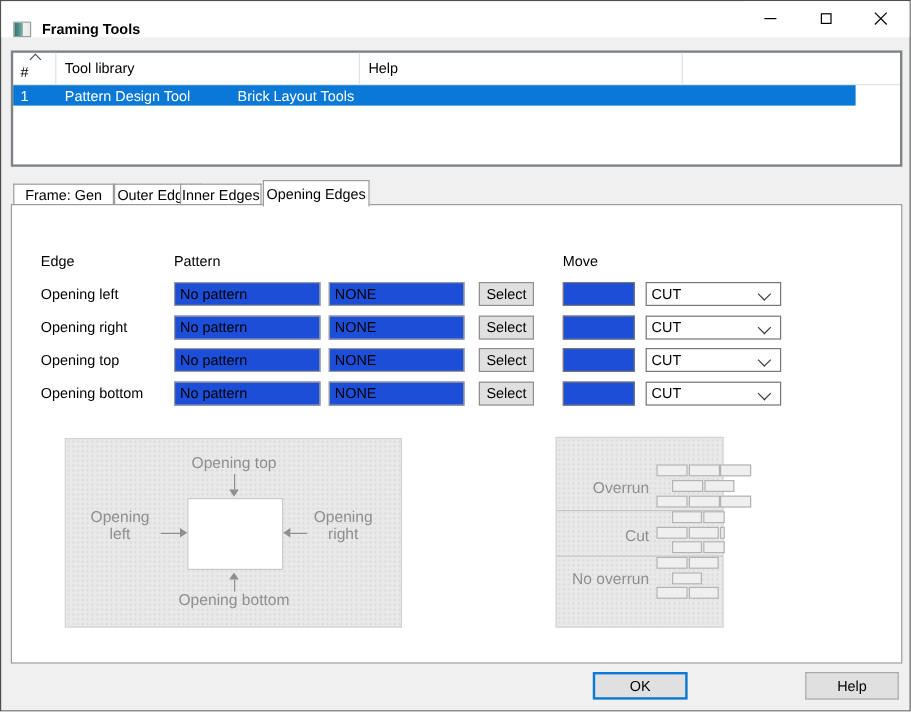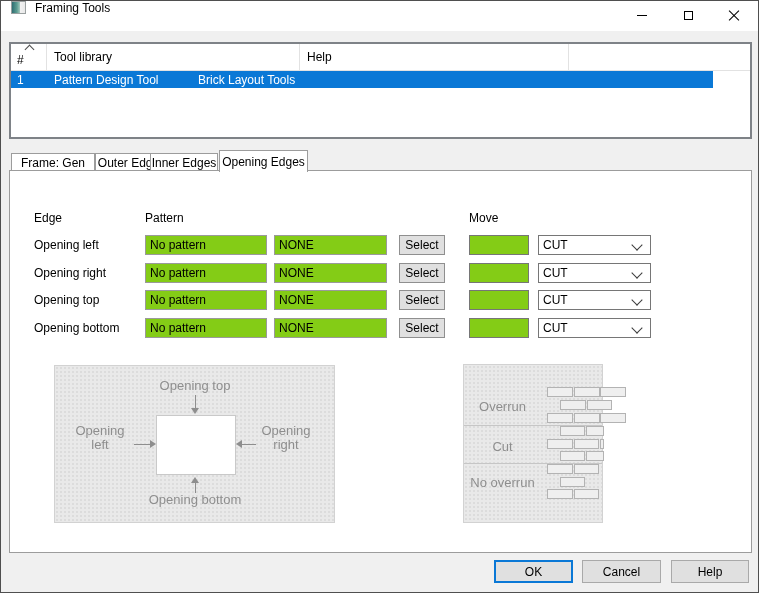--- a/index.html
+++ b/index.html
@@ -1,20 +1,20 @@
 <!DOCTYPE html>
 <html style="--accent: #0a78d6;"><head>
 <meta charset="utf-8">
 <style>
   html,body{margin:0;padding:0;}
   body{width:759px;height:593px;position:relative;font-family:"Liberation Sans","DejaVu Sans",sans-serif;font-size:12px;color:#000;}
   #window{position:absolute;inset:0;border:1px solid #4f4f4f;background:#f0f0f0;box-sizing:border-box;overflow:hidden;}
 
   
-  #titlebar{position:absolute;top:0;left:0;right:0;height:30px;background:#fff;display:flex;align-items:flex-start;}
+  #titlebar{position:absolute;top:0;left:0;right:0;height:30px;background:#fff;display:flex;align-items:flex-end;font-weight:bold;}
   #app-icon{width:15px;height:13px;margin-left:10px;border:1px solid #9aa0a0;background:linear-gradient(90deg,#2f6e72 0%,#5d9d92 38%,#9cc3b8 58%,#f2f2f2 58%,#e9e9e9 100%);box-sizing:border-box;}
   #title-text{margin-left:9px;font-size:12px;color:#000;}
   #win-buttons{position:absolute;right:1px;top:0;height:29px;display:flex;}
   .win-btn{width:46px;height:29px;display:flex;align-items:center;justify-content:center;background:#fff;}
   .glyph-min{width:10px;height:1px;background:#000;}
   .glyph-max{width:9px;height:9px;border:1px solid #000;box-sizing:border-box;background:transparent;}
   .glyph-close{position:relative;width:12px;height:12px;}
   .glyph-close i{position:absolute;left:-1px;top:5.5px;width:14px;height:1px;background:#000;display:block;}
   .glyph-close i:first-child{transform:rotate(45deg);}
   .glyph-close i:last-child{transform:rotate(-45deg);}
@@ -48,21 +48,21 @@
   #tab-panel{position:absolute;left:8px;top:169px;width:743px;height:383px;background:#fff;border:1px solid #9c9c9c;box-sizing:border-box;z-index:2;}
   .col-head{position:absolute;top:40px;height:14px;white-space:nowrap;}
   #h-edge{left:24px;}
   #h-pattern{left:135px;}
   #h-move{left:459px;}
   #h-cutrule{left:528px;}
 
   .frow{position:absolute;left:0;width:100%;height:20px;}
   #frow-0{top:64px;} #frow-1{top:92px;} #frow-2{top:119px;} #frow-3{top:147px;}
   .flabel{position:absolute;left:24px;top:3px;white-space:nowrap;}
-  .tb{position:absolute;height:20px;box-sizing:border-box;border:1px solid #9a9a9a;background:#84cc16;font-family:inherit;font-size:12px;padding:0 4px;color:#000;}
+  .tb{position:absolute;height:20px;box-sizing:border-box;border:1px solid #9a9a9a;background:#1d4ed8;font-family:inherit;font-size:12px;padding:0 4px;color:#000;}
   .ftb1{left:135px;width:122px;}
   .ftb2{left:264px;width:113px;}
   .fsel{position:absolute;left:389px;width:46px;height:20px;box-sizing:border-box;background:#e0e0e0;border:1px solid #8f8f8f;font-family:inherit;font-size:12px;display:flex;align-items:center;justify-content:center;}
   .fmove{left:459px;width:60px;border:1px solid #767676;}
   .fdd{position:absolute;left:528px;width:113px;height:20px;box-sizing:border-box;border:1px solid #767676;background:#fff;display:flex;align-items:center;padding-left:4px;}
   .fdd .chev{position:absolute;right:9px;top:5px;width:7px;height:7px;border-right:1px solid #3c3c3c;border-bottom:1px solid #3c3c3c;transform:rotate(45deg);}
 
   
   .gray-panel{position:absolute;background-color:#e9e9e9;background-image:radial-gradient(circle,#dcdcdc 0.8px,transparent 0.9px);background-size:4px 4px;border:1px solid #d2d2d2;box-sizing:border-box;color:#8e8e8e;font-size:13px;}
   #opening-diagram{left:44px;top:194px;width:281px;height:158px;}
@@ -80,21 +80,21 @@
   #arr-top-head{left:136px;top:42px;border-left:4px solid transparent;border-right:4px solid transparent;border-top:6px solid #8e8e8e;}
   #arr-bottom-line{left:140px;top:117px;width:1px;height:10px;}
   #arr-bottom-head{left:136px;top:111px;border-left:4px solid transparent;border-right:4px solid transparent;border-bottom:6px solid #8e8e8e;}
   #arr-left-line{left:79px;top:78px;width:17px;height:1px;}
   #arr-left-head{left:95px;top:74px;border-top:4px solid transparent;border-bottom:4px solid transparent;border-left:6px solid #8e8e8e;}
   #arr-right-line{left:187px;top:78px;width:14px;height:1px;}
   #arr-right-head{left:181px;top:74px;border-top:4px solid transparent;border-bottom:4px solid transparent;border-right:6px solid #8e8e8e;}
 
   .ov-divider{position:absolute;left:0;width:100%;height:1px;background:#c6c6c6;}
   #ov-div-1{top:60px;} #ov-div-2{top:98px;}
-  .ov-label{position:absolute;left:0;width:77px;text-align:center;white-space:nowrap;}
+  .ov-label{position:absolute;left:0;width:77px;text-align:right;white-space:nowrap;}
   #ov-l0{top:34px;} #ov-l1{top:74px;} #ov-l2{top:110px;}
   .brick{position:absolute;height:10px;background:#efefef;border:1px solid #b3b3b3;box-sizing:border-box;}
 
   
   .btn{position:absolute;top:559px;height:23px;box-sizing:border-box;background:#e0e0e0;border:1px solid #a9a9a9;display:flex;align-items:center;justify-content:center;font-size:12px;}
   #btn-ok{left:493px;width:79px;border:2px solid var(--accent,#0a78d6);}
   #btn-cancel{left:581px;width:79px;}
   #btn-help{left:670px;width:78px;}
 </style>
 </head>
@@ -250,16 +250,15 @@
           <div class="brick" style="left: 110px; top: 99px; width: 25px;"></div>
           <div class="brick" style="left: 96px; top: 112px; width: 25px;"></div>
           <div class="brick" style="left: 83px; top: 124px; width: 26px;"></div>
           <div class="brick" style="left: 110px; top: 124px; width: 25px;"></div>
         </div>
     </div>
 
   </div>
 
   <button class="btn" id="btn-ok">OK</button>
-  <button class="btn" id="btn-cancel">Cancel</button>
   <button class="btn" id="btn-help">Help</button>
 
 </div>
 
 </body></html>

